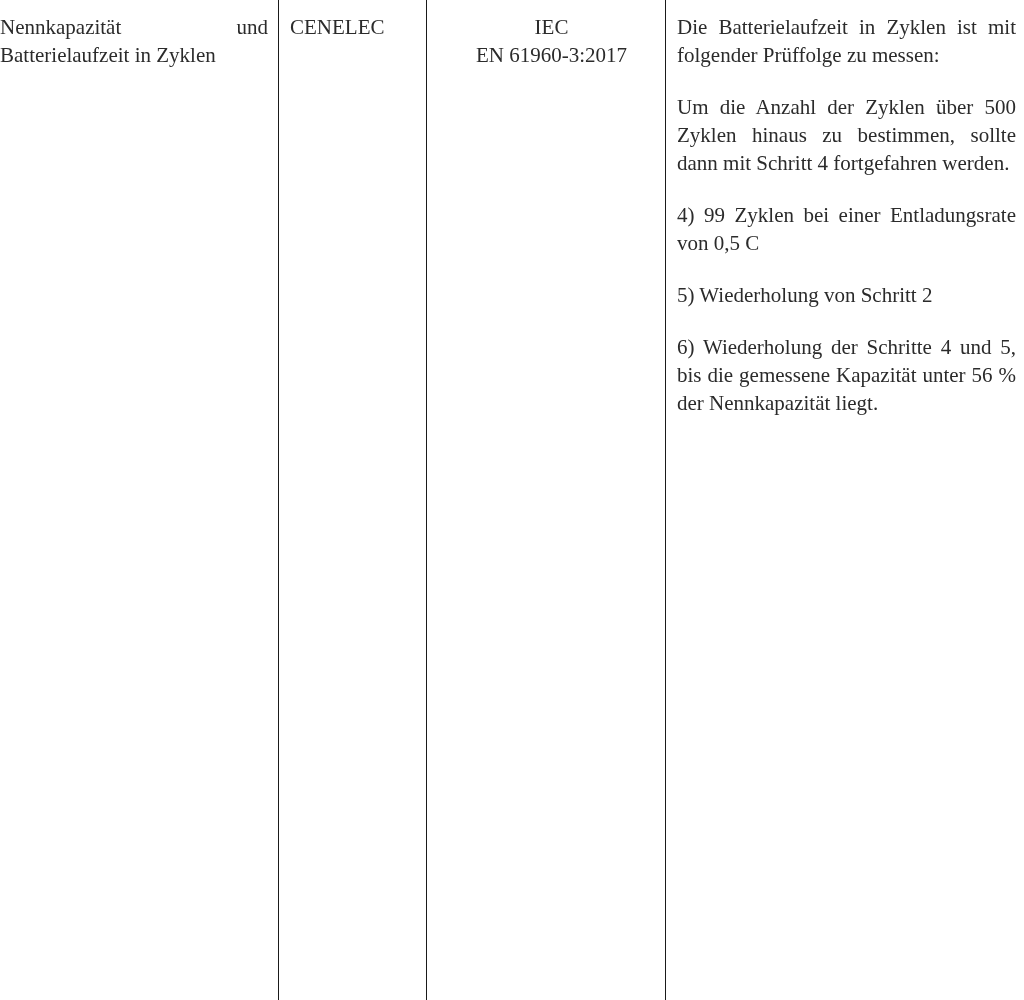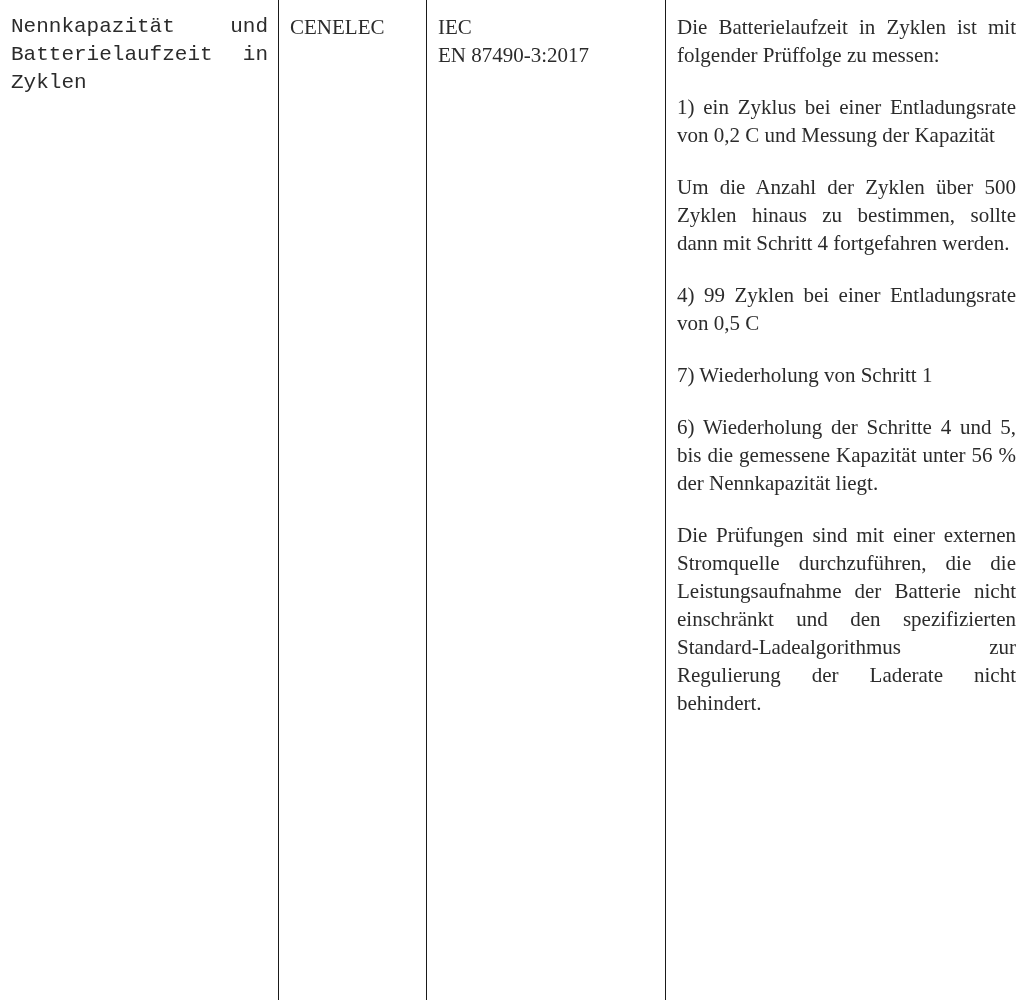--- a/index.html
+++ b/index.html
@@ -1,23 +1,23 @@
 <!DOCTYPE html>
 <html><head>
 <meta charset="utf-8">
 <style>
   html, body { margin: 0; padding: 0; background: #ffffff; }
   body { width: 1024px; height: 1000px; overflow: hidden; position: relative;
          font-family: "Liberation Serif", "DejaVu Serif", serif; color: #2b2b2b; }
   .table { position: absolute; left: 0; top: 0; width: 1024px; height: 1000px; }
   .cell { position: absolute; top: 0; height: 1000px; box-sizing: border-box;
           font-size: 21px; line-height: 28px; padding-top: 13px; }
-  .c1 { left: 0; width: 278px; padding-left: 11px; padding-right: 10px; font-family: Liberation Mono, monospace; }
+  .c1 { left: 0; width: 278px; padding-right: 10px; }
   .c2 { left: 279px; width: 147px; padding-left: 11px; }
-  .c3 { left: 427px; width: 238px; padding-left: 11px; }
+  .c3 { left: 427px; width: 238px; padding-left: 11px; text-align: center; }
   .c4 { left: 666px; width: 358px; padding-left: 11px; padding-right: 8px; }
   .vline { position: absolute; top: 0; width: 1px; height: 1000px; background: #1a1a1a; }
   .justify { text-align: justify; }
   .justify p { margin: 0 0 24px 0; text-align: justify; text-align-last: left; }
   .line { display: block; }
 </style>
 </head>
 <body>
 
 <div class="table">
@@ -26,26 +26,24 @@
   </div>
   <div class="vline" style="left:278px"></div>
 
   <div class="cell c2">
     <span class="line">CENELEC</span>
   </div>
   <div class="vline" style="left:426px"></div>
 
   <div class="cell c3">
     <span class="line">IEC</span>
-    <span class="line">EN 87490-3:2017</span>
+    <span class="line">EN 61960-3:2017</span>
   </div>
   <div class="vline" style="left:665px"></div>
 
   <div class="cell c4 justify">
     <p>Die Batterielaufzeit in Zyklen ist mit folgender Prüffolge zu messen:</p>
-    <p>1) ein Zyklus bei einer Entladungsrate von 0,2 C und Messung der Kapazität</p>
     <p>Um die Anzahl der Zyklen über 500 Zyklen hinaus zu bestimmen, sollte dann mit Schritt 4 fortgefahren werden.</p>
     <p>4) 99 Zyklen bei einer Entladungsrate von 0,5 C</p>
-    <p>7) Wiederholung von Schritt 1</p>
+    <p>5) Wiederholung von Schritt 2</p>
     <p>6) Wiederholung der Schritte 4 und 5, bis die gemessene Kapazität unter 56 % der Nennkapazität liegt.</p>
-    <p>Die Prüfungen sind mit einer externen Stromquelle durchzuführen, die die Leistungsaufnahme der Batterie nicht einschränkt und den spezifizierten Standard-Ladealgorithmus zur Regulierung der Laderate nicht behindert.</p>
   </div>
 </div>
 
 </body></html>

